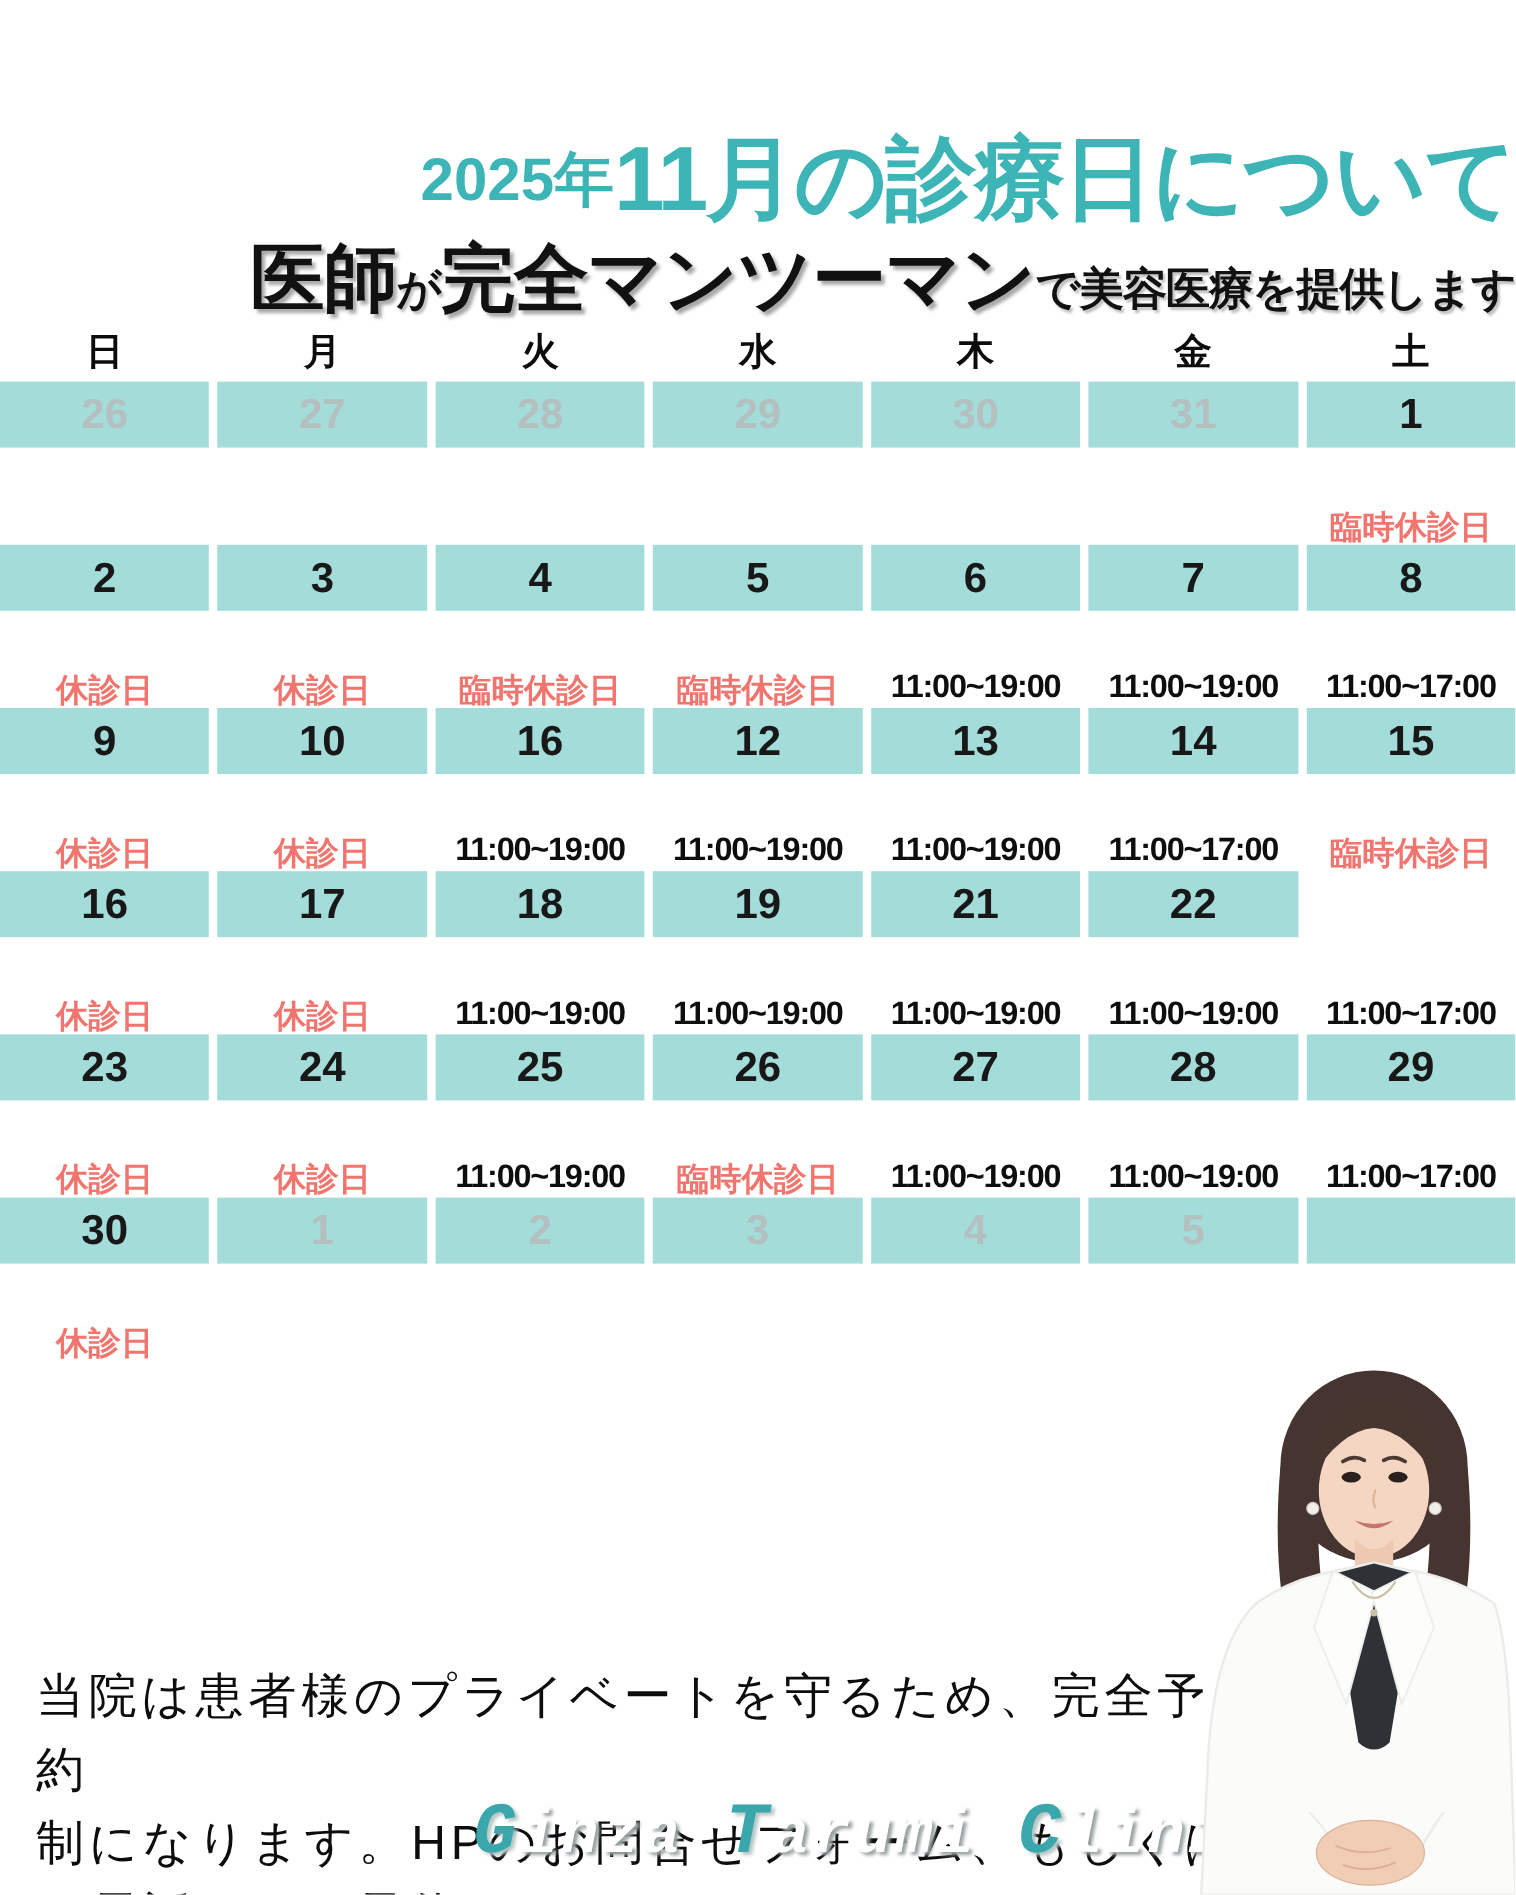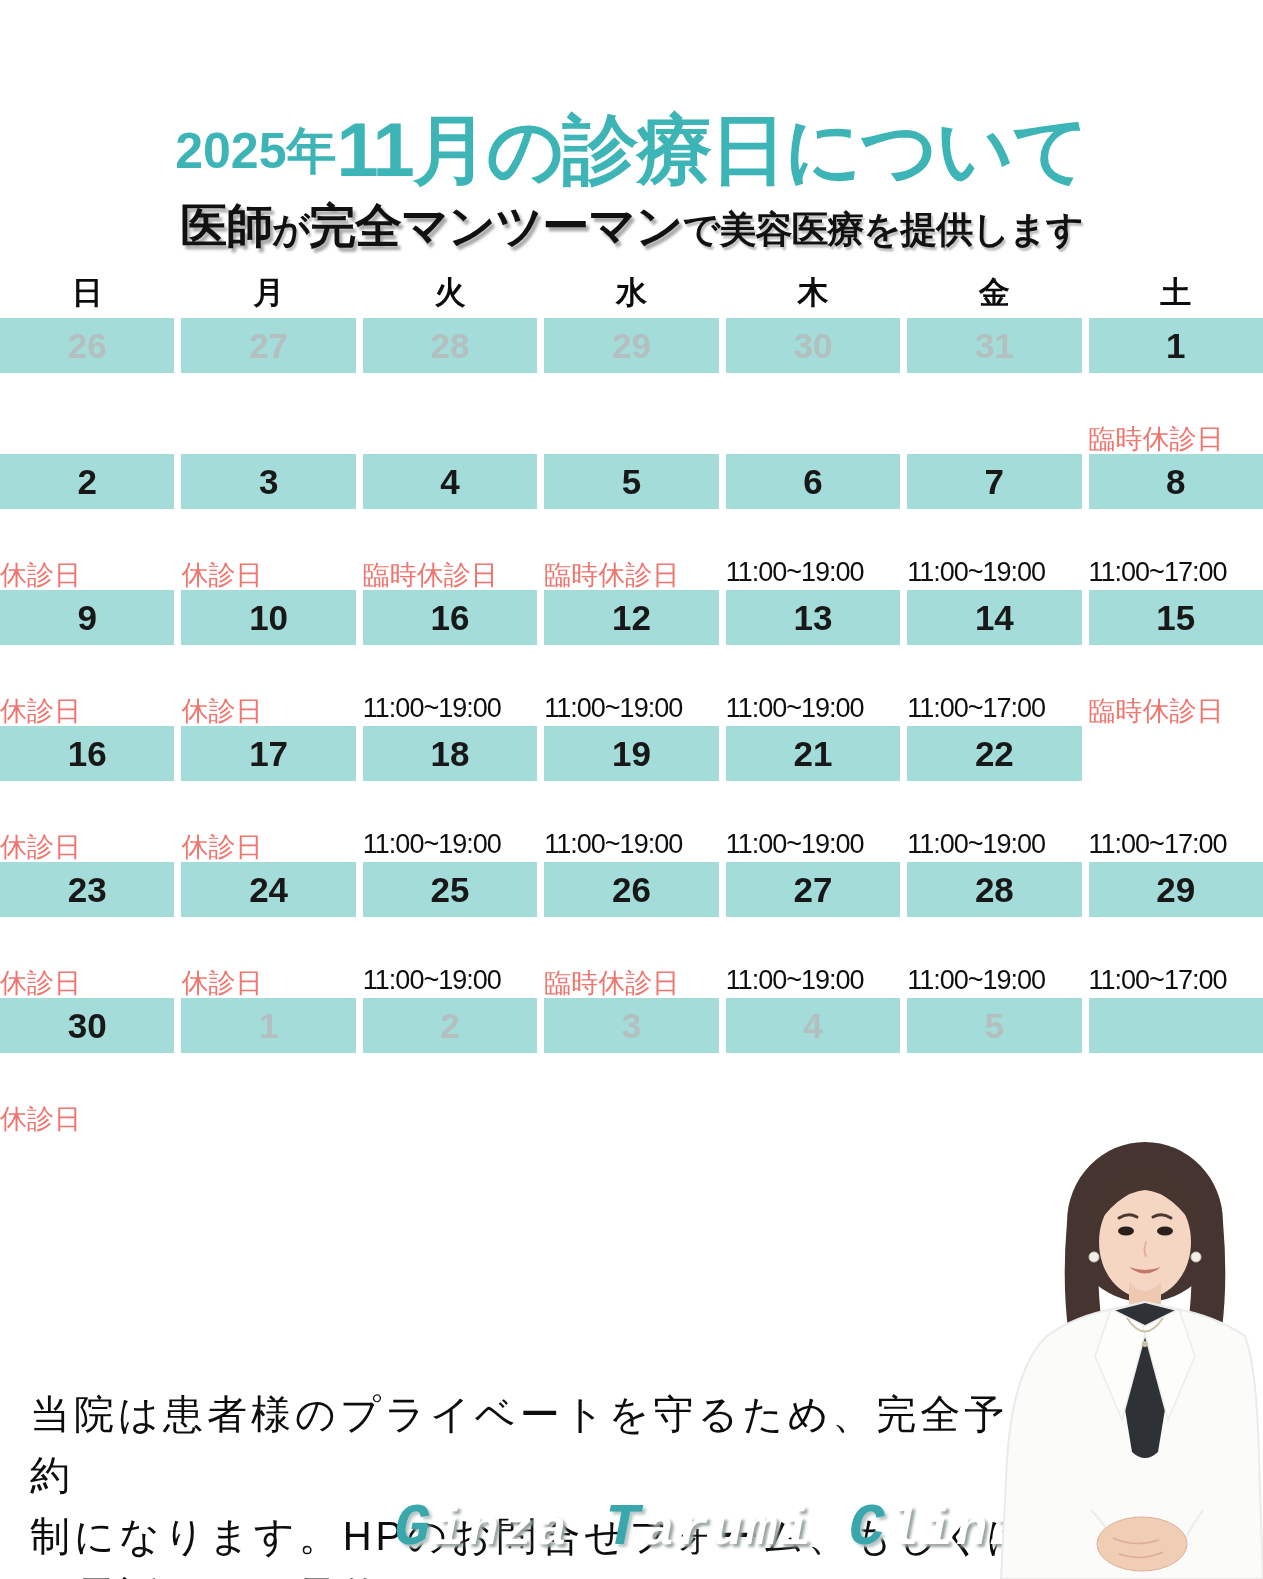--- a/index.html
+++ b/index.html
@@ -1,41 +1,41 @@
 <!DOCTYPE html>
 <html lang="ja"><head>
 <meta charset="utf-8">
 <style>
   html,body{margin:0;padding:0;background:#ffffff;}
   .page{
     position:relative;width:1263px;height:1579px;background:#ffffff;overflow:hidden;
     font-family:"Liberation Sans", sans-serif;color:#161616;
   }
   
-  .header{position:absolute;top:112px;left:0;right:0;text-align:center;line-height:1;}
+  .header{position:absolute;top:112px;left:0;right:0;text-align:right;line-height:1;}
   .title{white-space:nowrap;color:#3db4b6;font-weight:bold;letter-spacing:1px;}
   .title .year{font-size:50px;vertical-align:8px;letter-spacing:0;}
   .title .main{font-size:76px;letter-spacing:-2px;}
   .subtitle{margin-top:14px;white-space:nowrap;color:#111;}
-  .subtitle .em{font-size:47px;font-weight:bold;letter-spacing:-1px;text-shadow:3px 4px 3px rgba(0,0,0,0.35);}
+  .subtitle .em{font-size:62px;font-weight:bold;letter-spacing:-1px;text-shadow:3px 4px 3px rgba(0,0,0,0.35);}
   .subtitle .sm{font-size:37px;font-weight:bold;letter-spacing:-1px;text-shadow:2px 3px 2px rgba(0,0,0,0.25);}
   
   .weekday-row{position:absolute;top:272px;left:0;right:0;display:grid;grid-template-columns:repeat(7,1fr);column-gap:7px;}
   .weekday{ text-align:center;font-size:31px;font-weight:bold;color:#0c0c0c;}
   
   .calendar{position:absolute;top:318px;left:0;right:0;}
   .week-row{height:136px;}
   .day-bar{display:grid;grid-template-columns:repeat(7,1fr);column-gap:7px;height:55px;}
   .day-cell{
     background:#a3dcd9;display:flex;align-items:center;justify-content:center;
     font-size:35px;font-weight:bold;color:#181818;
   }
   .day-cell.muted{color:#b4bfbf;}
   .status-row{display:grid;grid-template-columns:repeat(7,1fr);column-gap:7px;margin-top:48px;}
-  .status{font-size:27px;font-weight:normal;color:#0e0e0e;letter-spacing:-1px;white-space:nowrap;}
+  .status{text-align:center;font-size:27px;font-weight:bold;color:#0e0e0e;letter-spacing:-1px;white-space:nowrap;}
   .status.closed,.status.temp{color:#f0756e;letter-spacing:0;}
   
   .footer-note{
     position:absolute;top:1384px;left:30px;width:1010px;
     font-size:40px;line-height:1.52;letter-spacing:4px;color:#0d0d0d;
   }
   .logo{
     position:absolute;top:1494px;left:190px;right:0;text-align:center;white-space:nowrap;
     font-family:Liberation Mono, monospace;font-style:italic;font-weight:bold;
     font-size:52px;letter-spacing:3px;

